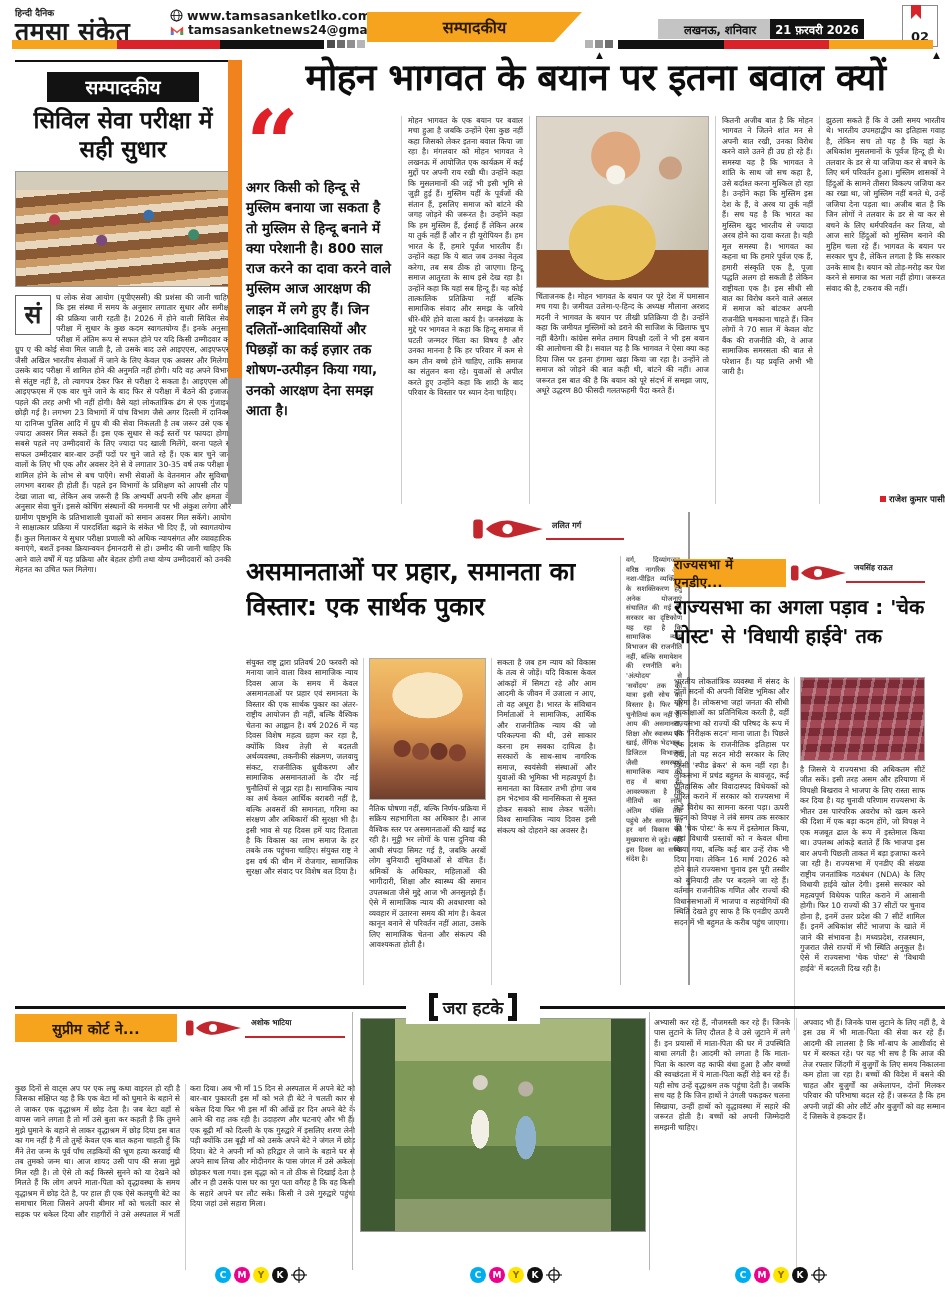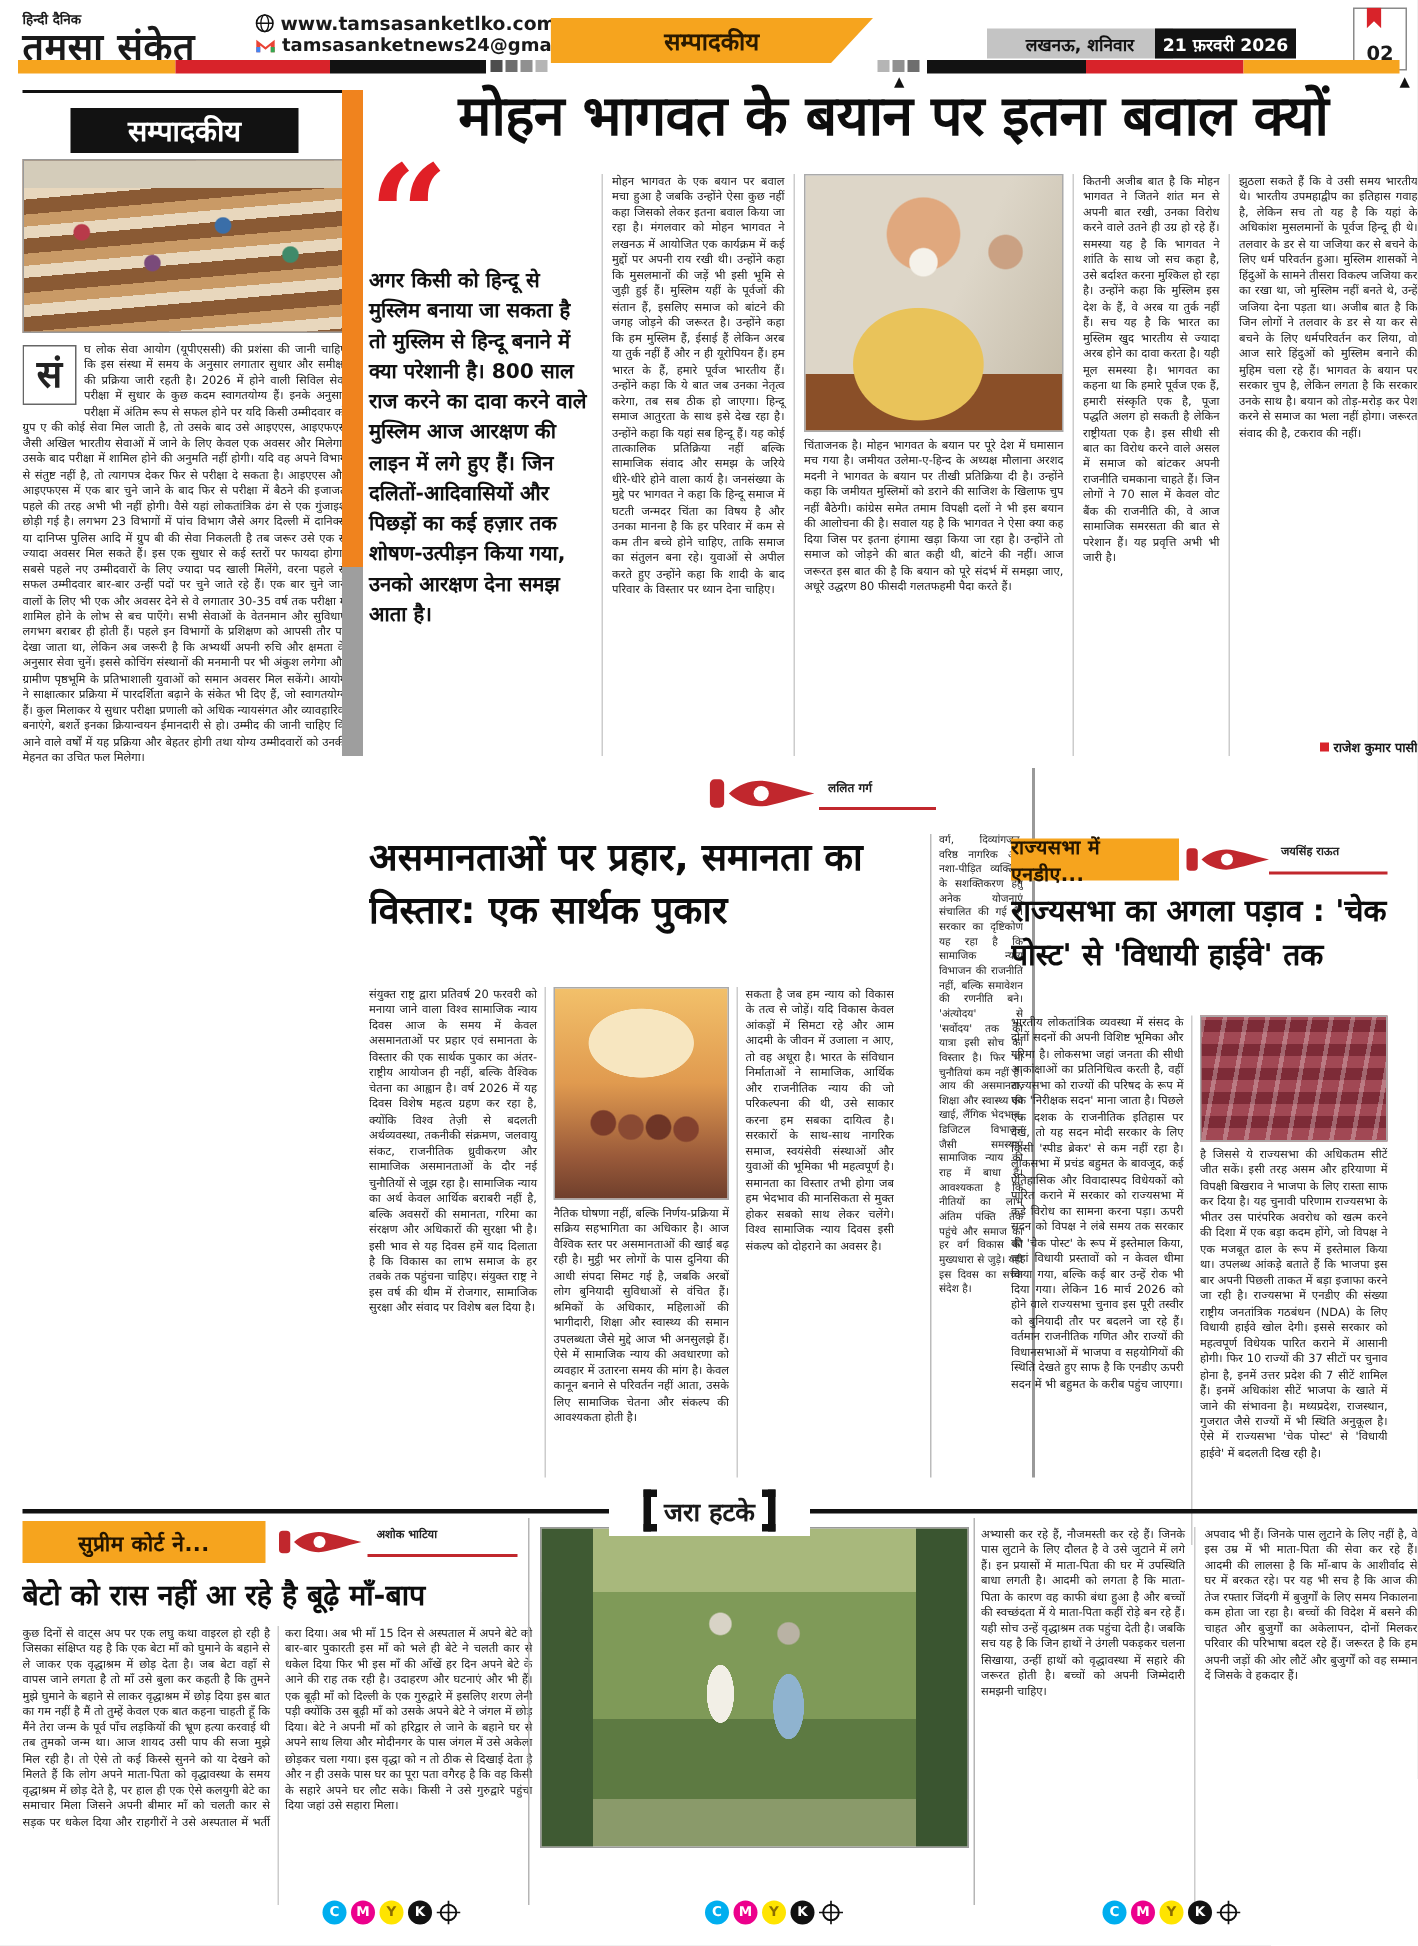--- a/index.html
+++ b/index.html
@@ -204,20 +204,21 @@
   <span class="sq" style="left:595px; background:#909090;"></span>
   <span class="sq" style="left:605px; background:#6e6e6e;"></span>
   <div class="barseg" style="left:618px; width:106px; background:#121212;"></div>
   <div class="barseg" style="left:724px; width:105px; background:#D8232A;"></div>
   <div class="barseg" style="left:829px; width:104px; background:#F6A41E;"></div>
   <span class="tri" style="left:596px; top:51px;">▲</span>
   <span class="tri" style="left:933px; top:51px;">▲</span>
 
   <div class="abs edcol">
     <div class="edbadge">सम्पादकीय</div>
+    <div class="edhead">सिविल सेवा परीक्षा में सही सुधार</div>
     <div class="img-exam"></div>
     <div class="edbody bt">
       <span class="dropcap">सं</span><span>घ लोक सेवा आयोग (यूपीएससी) की प्रशंसा की जानी चाहिए कि इस संस्था में समय के अनुसार लगातार सुधार और समीक्षा की प्रक्रिया जारी रहती है। 2026 में होने वाली सिविल सेवा परीक्षा में सुधार के कुछ कदम स्वागतयोग्य हैं। इनके अनुसार परीक्षा में अंतिम रूप से सफल होने पर यदि किसी उम्मीदवार को ग्रुप ए की कोई सेवा मिल जाती है, तो उसके बाद उसे आइएएस, आइएफएस जैसी अखिल भारतीय सेवाओं में जाने के लिए केवल एक अवसर और मिलेगा। उसके बाद परीक्षा में शामिल होने की अनुमति नहीं होगी। यदि वह अपने विभाग से संतुष्ट नहीं है, तो त्यागपत्र देकर फिर से परीक्षा दे सकता है। आइएएस और आइएफएस में एक बार चुने जाने के बाद फिर से परीक्षा में बैठने की इजाजत पहले की तरह अभी भी नहीं होगी। वैसे यहां लोकतांत्रिक ढंग से एक गुंजाइश छोड़ी गई है। लगभग 23 विभागों में पांच विभाग जैसे अगर दिल्ली में दानिक्स या दानिप्स पुलिस आदि में ग्रुप बी की सेवा निकलती है तब जरूर उसे एक से ज्यादा अवसर मिल सकते हैं। इस एक सुधार से कई स्तरों पर फायदा होगा। सबसे पहले नए उम्मीदवारों के लिए ज्यादा पद खाली मिलेंगे, वरना पहले से सफल उम्मीदवार बार-बार उन्हीं पदों पर चुने जाते रहे हैं। एक बार चुने जाने वालों के लिए भी एक और अवसर देने से वे लगातार 30-35 वर्ष तक परीक्षा में शामिल होने के लोभ से बच पाएँगे। सभी सेवाओं के वेतनमान और सुविधाएं लगभग बराबर ही होती हैं। पहले इन विभागों के प्रशिक्षण को आपसी तौर पर देखा जाता था, लेकिन अब जरूरी है कि अभ्यर्थी अपनी रुचि और क्षमता के अनुसार सेवा चुनें। इससे कोचिंग संस्थानों की मनमानी पर भी अंकुश लगेगा और ग्रामीण पृष्ठभूमि के प्रतिभाशाली युवाओं को समान अवसर मिल सकेंगे। आयोग ने साक्षात्कार प्रक्रिया में पारदर्शिता बढ़ाने के संकेत भी दिए हैं, जो स्वागतयोग्य हैं। कुल मिलाकर ये सुधार परीक्षा प्रणाली को अधिक न्यायसंगत और व्यावहारिक बनाएंगे, बशर्ते इनका क्रियान्वयन ईमानदारी से हो। उम्मीद की जानी चाहिए कि आने वाले वर्षों में यह प्रक्रिया और बेहतर होगी तथा योग्य उम्मीदवारों को उनकी मेहनत का उचित फल मिलेगा।</span>
     </div>
   </div>
 
   <div class="abs vbar-orange"></div>
   <div class="abs vbar-gray"></div>
 
   <div class="abs lead-head">मोहन भागवत के बयान पर इतना बवाल क्यों</div>
@@ -293,21 +294,20 @@
 
   <div class="abs court">
     <div class="ybadge">सुप्रीम कोर्ट ने...</div>
     <svg class="pen abs" style="left:170px; top:0; width:60px; height:32px;" viewBox="0 0 120 40">
       <rect x="2" y="5" width="15" height="30" rx="5" fill="#C1272D"></rect>
       <path d="M22 20 C34 8 52 4 66 8 C84 12 98 17 112 20 C98 23 84 28 66 32 C52 36 34 32 22 20 Z" fill="#C1272D"></path>
       <circle cx="56" cy="20" r="8" fill="#fff"></circle>
     </svg>
     <span class="colauthor" style="left:236px; top:5px; font-size:7.5px;">अशोक भाटिया</span>
     <div class="redline" style="left:230px; top:24px; width:100px;"></div>
-    <div class="court-head">बेटो को रास नहीं आ रहे है बूढ़े माँ-बाप</div>
     <div class="court-body bt">
       <span>कुछ दिनों से वाट्स अप पर एक लघु कथा वाइरल हो रही है जिसका संक्षिप्त यह है कि एक बेटा माँ को घुमाने के बहाने से ले जाकर एक वृद्धाश्रम में छोड़ देता है। जब बेटा वहाँ से वापस जाने लगता है तो माँ उसे बुला कर कहती है कि तुमने मुझे घुमाने के बहाने से लाकर वृद्धाश्रम में छोड़ दिया इस बात का गम नहीं है मैं तो तुम्हें केवल एक बात कहना चाहती हूँ कि मैंने तेरा जन्म के पूर्व पाँच लड़कियों की भ्रूण हत्या करवाई थी तब तुमको जन्म था। आज शायद उसी पाप की सजा मुझे मिल रही है। तो ऐसे तो कई किस्से सुनने को या देखने को मिलते हैं कि लोग अपने माता-पिता को वृद्धावस्था के समय वृद्धाश्रम में छोड़ देते है, पर हाल ही एक ऐसे कलयुगी बेटे का समाचार मिला जिसने अपनी बीमार माँ को चलती कार से सड़क पर धकेल दिया और राहगीरों ने उसे</span>
       <span>अस्पताल में भर्ती करा दिया। अब भी माँ 15 दिन से अस्पताल में अपने बेटे को बार-बार पुकारती इस माँ को भले ही बेटे ने चलती कार से धकेल दिया फिर भी इस माँ की आँखें हर दिन अपने बेटे के आने की राह तक रही है। उदाहरण और घटनाएं और भी हैं। एक बूढ़ी माँ को दिल्ली के एक गुरुद्वारे में इसलिए शरण लेनी पड़ी क्योंकि उस बूढ़ी माँ को उसके अपने बेटे ने जंगल में छोड़ दिया। बेटे ने अपनी माँ को हरिद्वार ले जाने के बहाने घर से अपने साथ लिया और मोदीनगर के पास जंगल में उसे अकेला छोड़कर चला गया। इस वृद्धा को न तो ठीक से दिखाई देता है और न ही उसके पास घर का पूरा पता वगैरह है कि वह किसी के सहारे अपने घर लौट सके। किसी ने उसे गुरुद्वारे पहुंचा दिया जहां उसे सहारा मिला।</span>
     </div>
   </div>
 
   <div class="abs vrule" style="left:352px; top:1012px; height:258px;"></div>
   <div class="abs img-elderly"></div>
   <div class="abs vrule" style="left:649px; top:1012px; height:258px;"></div>
 

